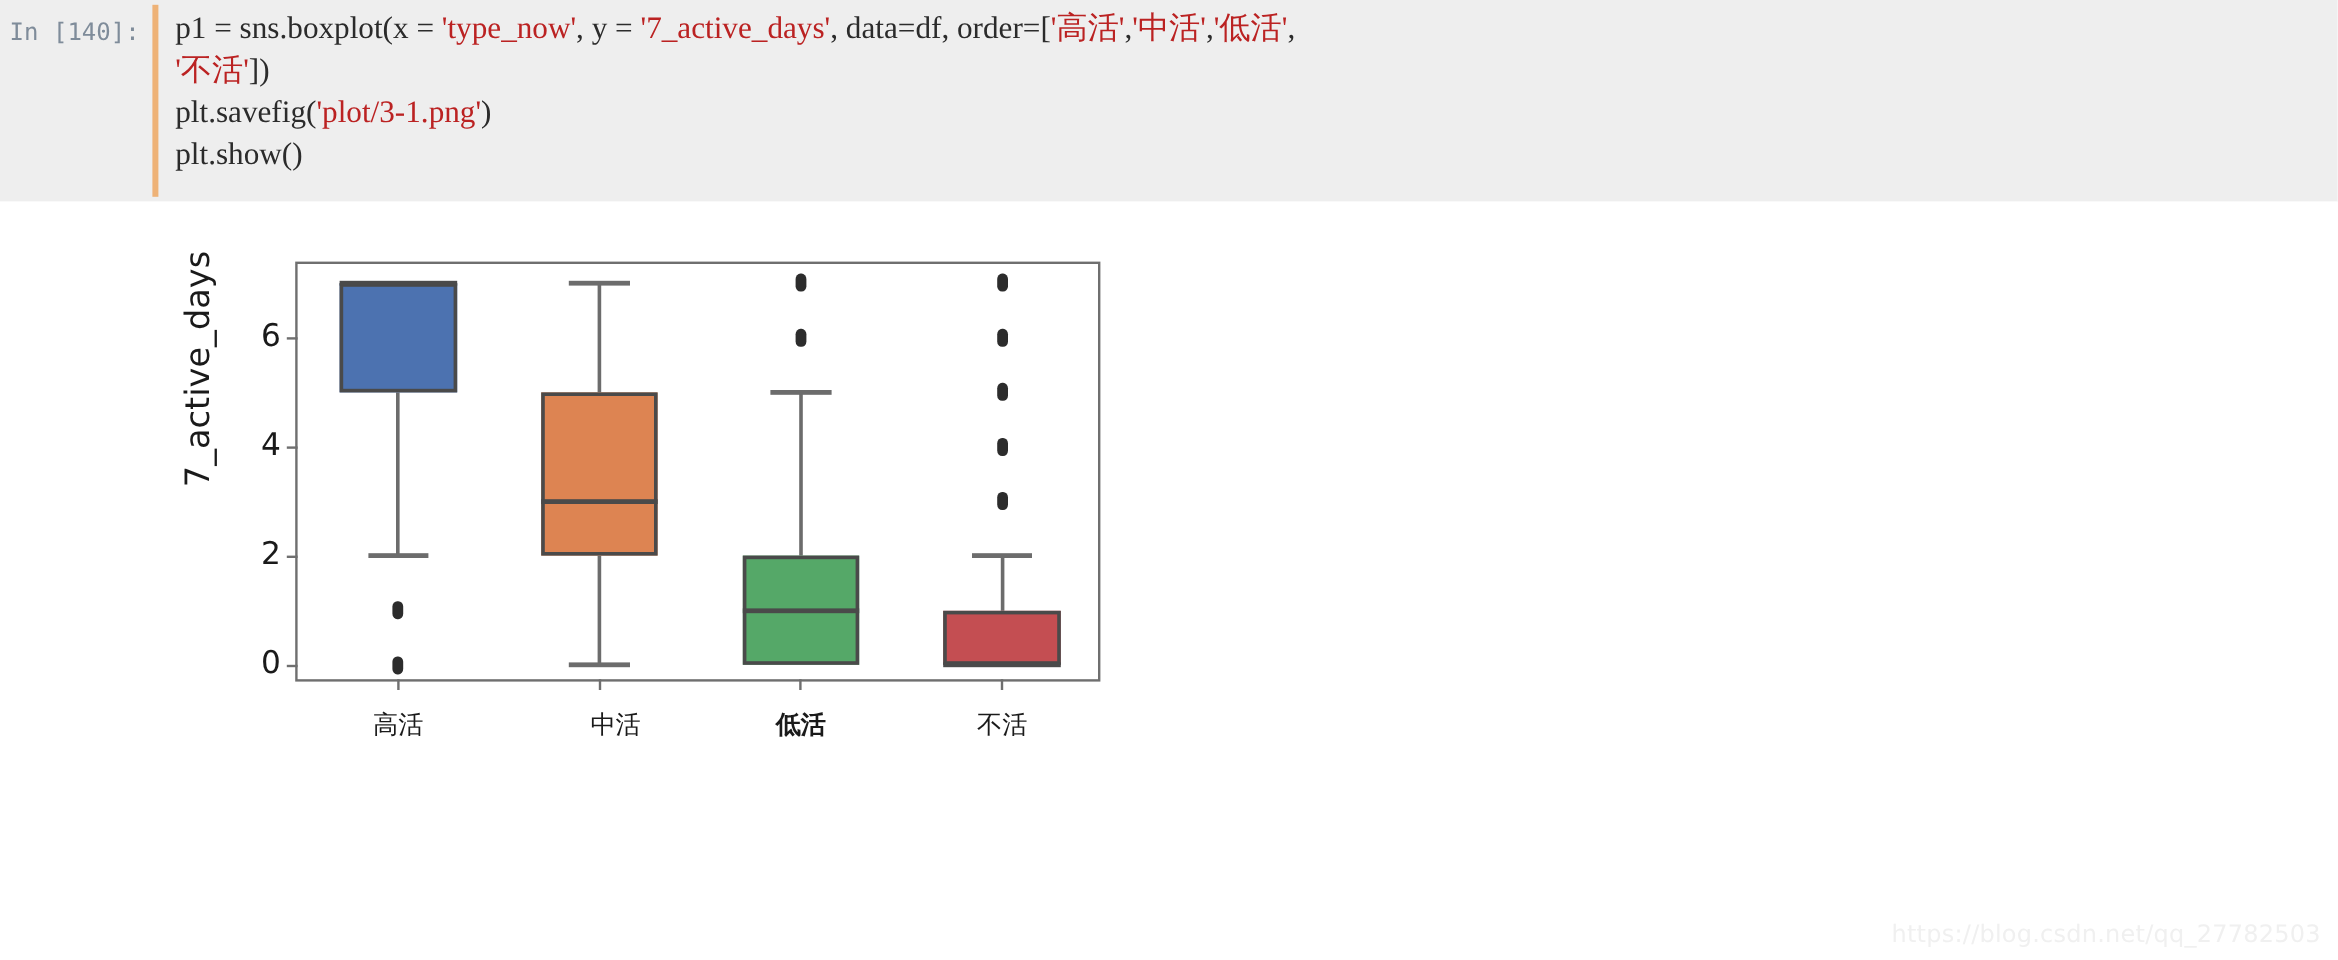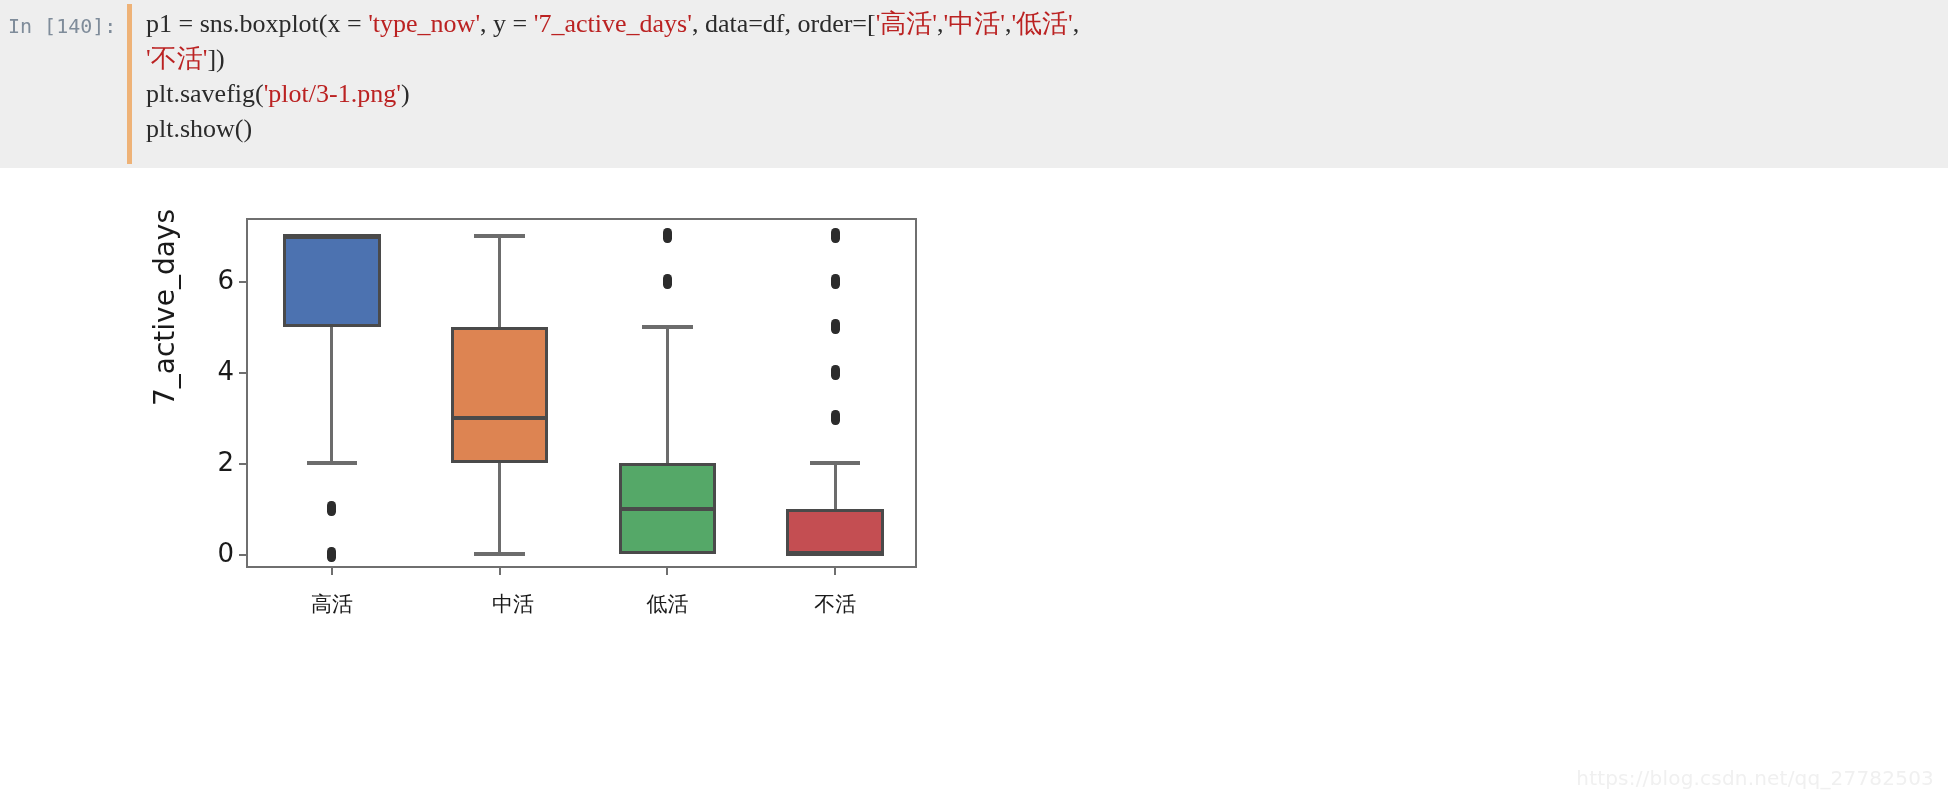--- a/index.html
+++ b/index.html
@@ -199,21 +199,21 @@
         <div class="ytick-text" style="top: 152.273px;">4</div>
         <div class="ytick" style="top: 61.3636px;"></div>
         <div class="ytick-text" style="top: 61.3636px;">6</div>
       </div>
     <div id="x-axis-ticks">
         <div class="xtick" style="left: 82.875px;"></div>
         <div class="xtick-text" style="left: 23.875px;">高活</div>
         <div class="xtick" style="left: 250.625px;"></div>
         <div class="xtick-text" style="left: 205px;">中活</div>
         <div class="xtick" style="left: 418.375px;"></div>
-        <div class="xtick-text" style="left: 359.375px;">低活</div>
+        <div class="xtick-text" style="left: 359.375px; font-weight: bold;">低活</div>
         <div class="xtick" style="left: 586.125px;"></div>
         <div class="xtick-text" style="left: 527.125px;">不活</div>
       </div>
     <div id="box-artists">
         <div style="position: absolute; left: 0px; top: 0px; width: 100%; height: 100%;">
           <div class="whisker-v" style="left: 82.375px; top: 106.818px; height: 136.364px;"></div>
           <div class="whisker-cap" style="left: 58.5783px; top: 241.182px; width: 50.5934px;"></div>
           <div class="box" style="left: 35.2275px; top: 15.9091px; width: 97.295px; height: 90.9091px; background: rgb(76, 114, 176);"></div>
           <div class="median" style="left: 35.2275px; width: 97.295px; top: 13.9091px;"></div>
           <div class="flier" style="left: 79.375px; top: 281.136px;"></div>

